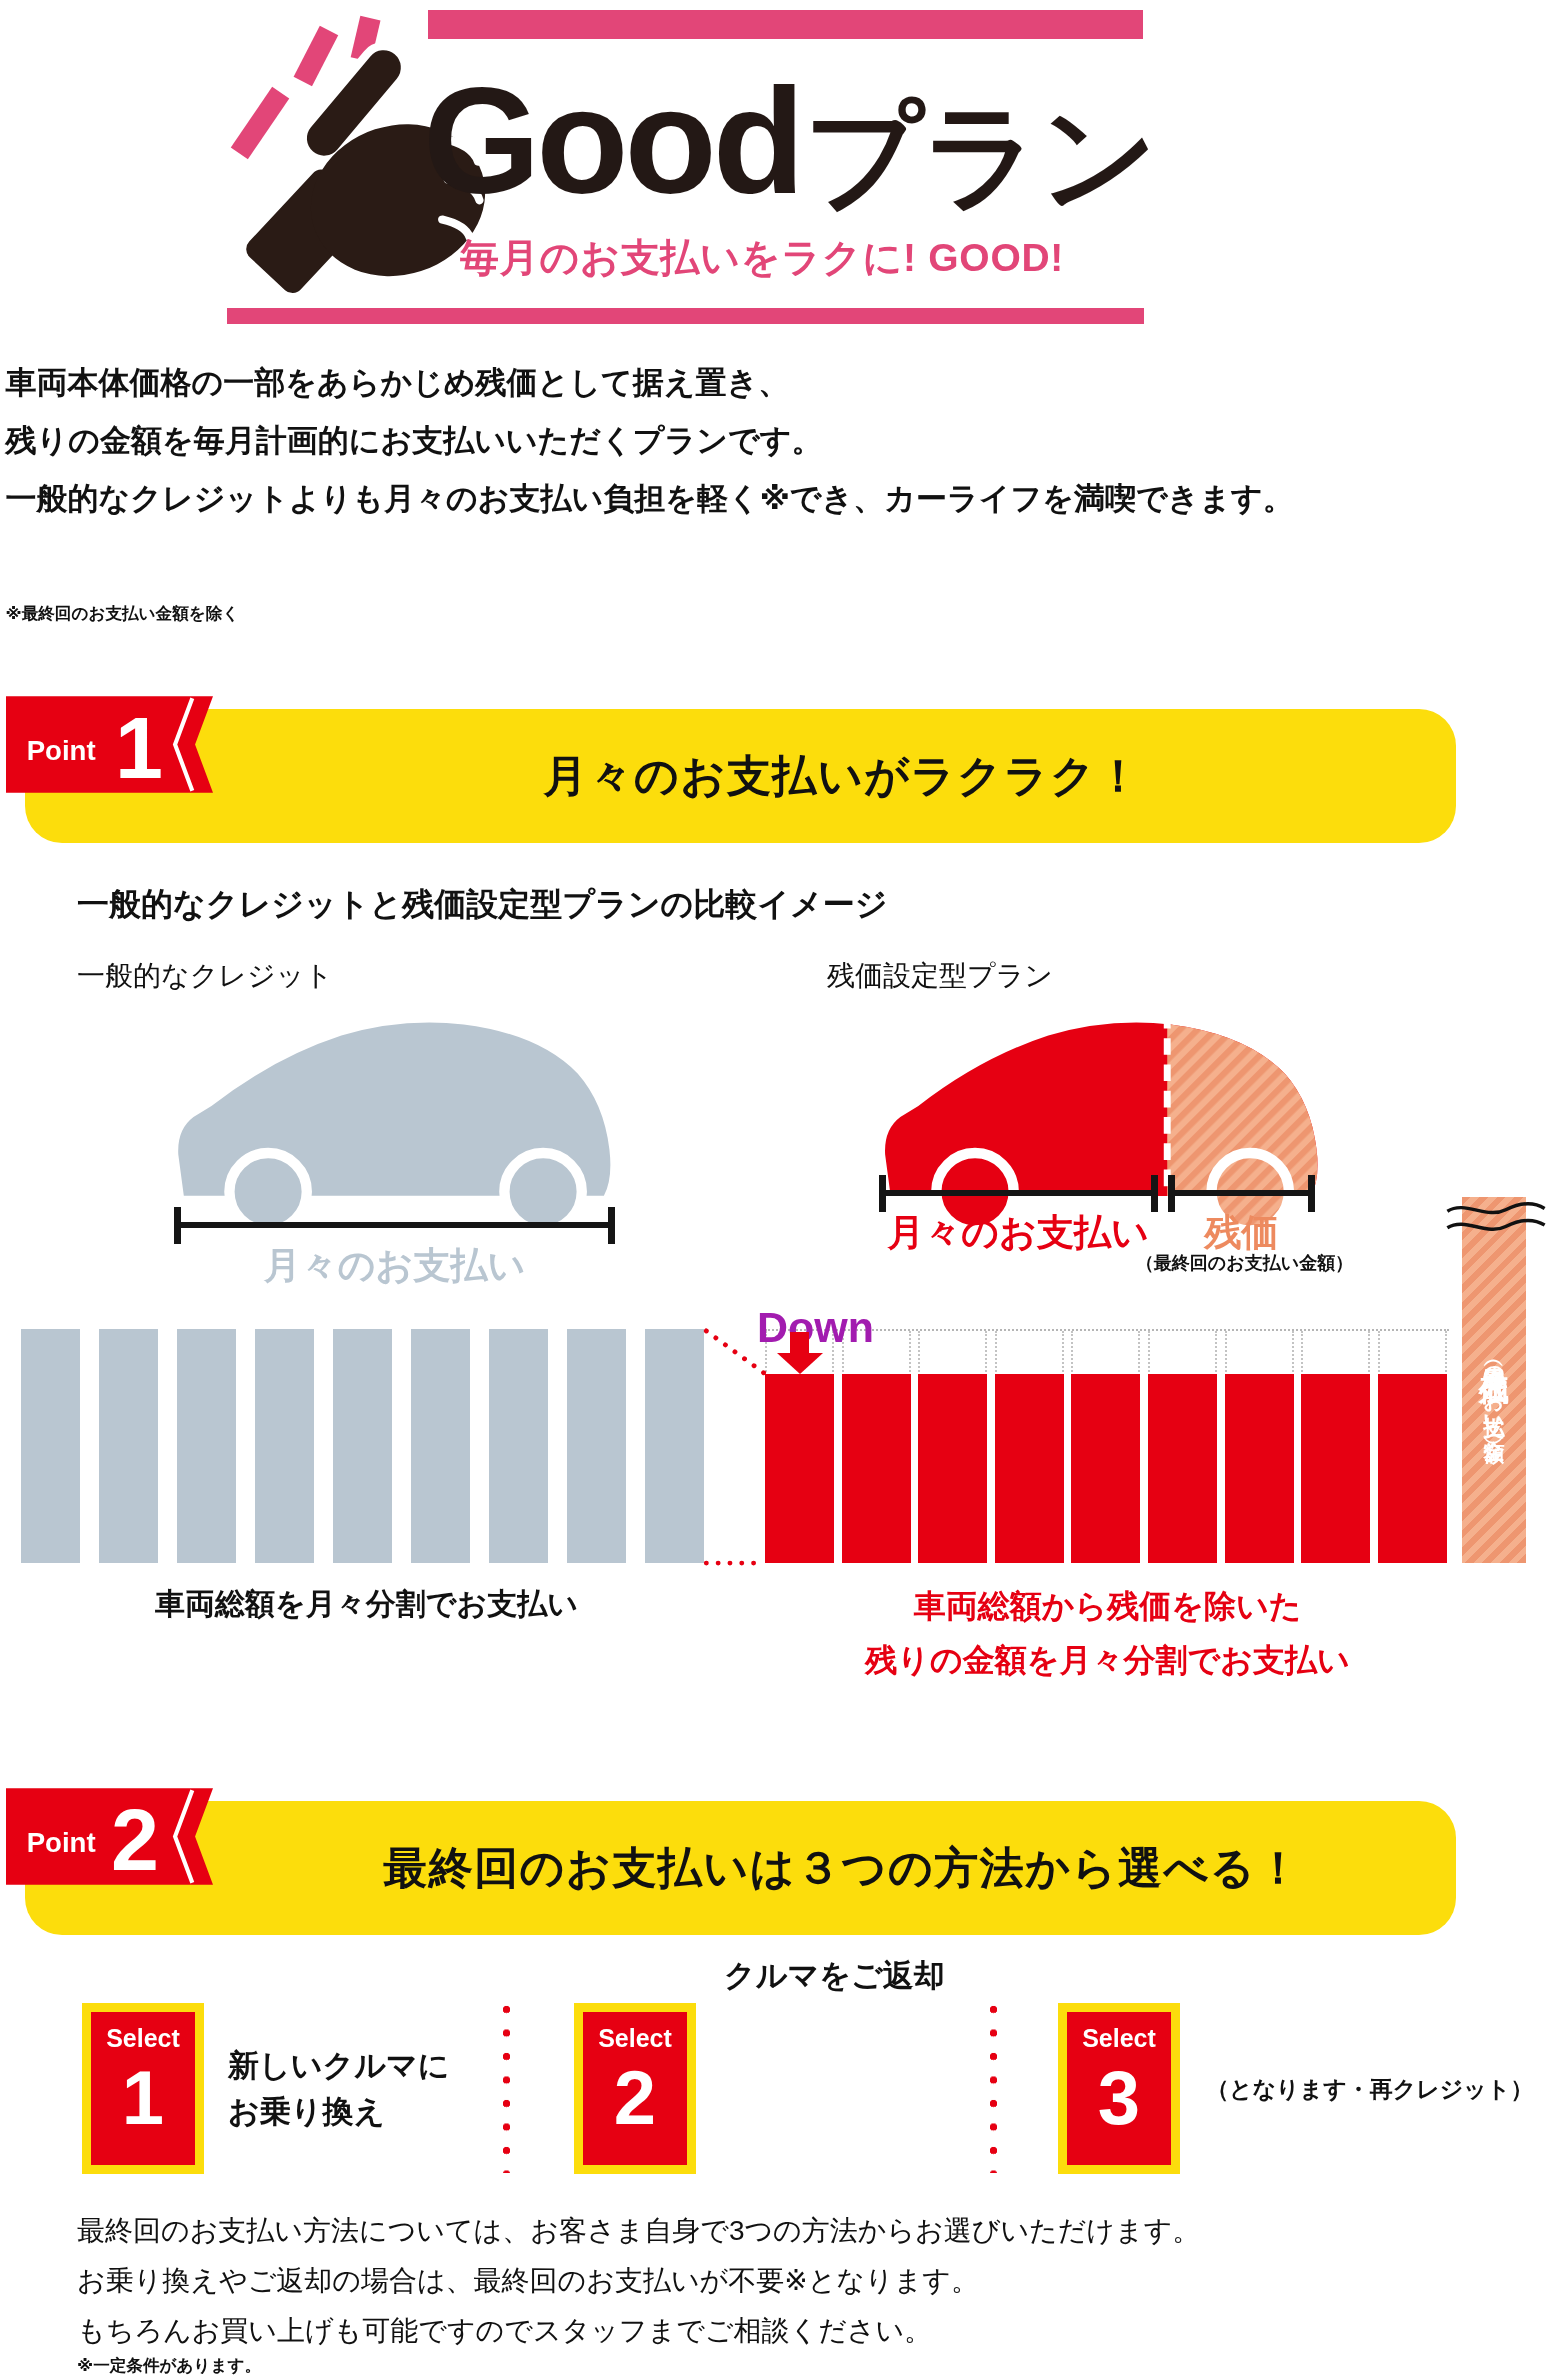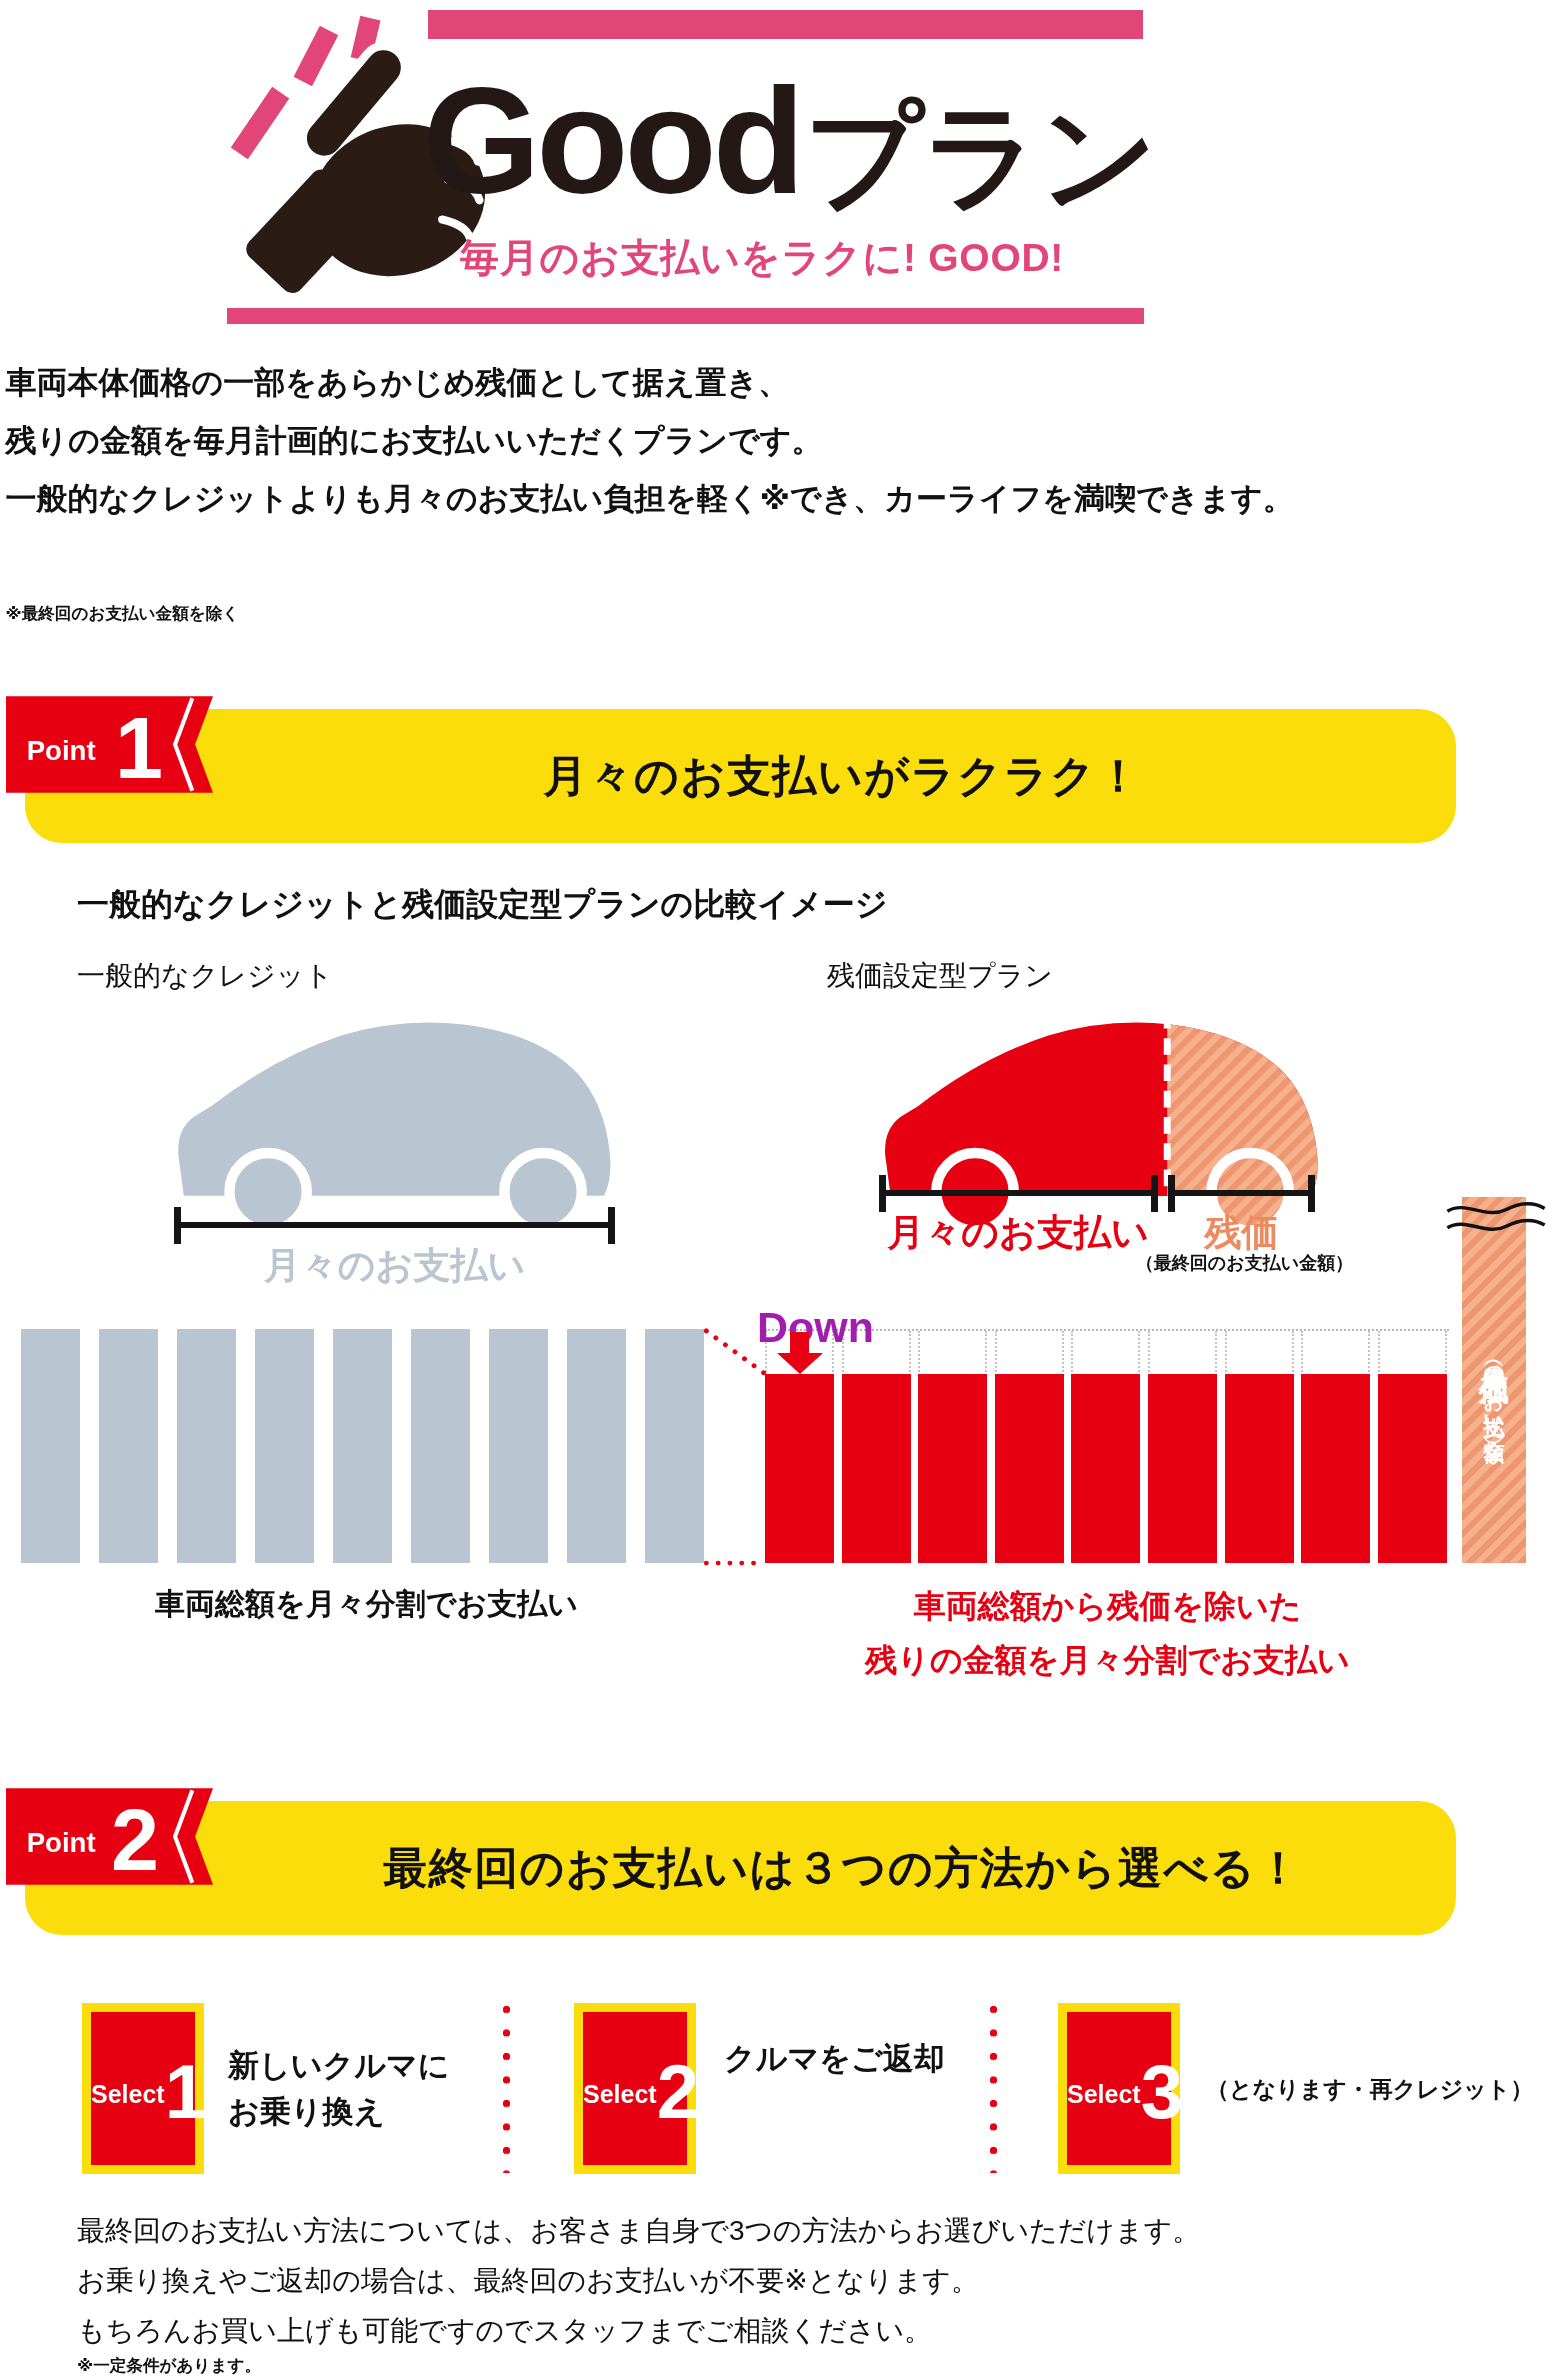--- a/index.html
+++ b/index.html
@@ -47,21 +47,21 @@
   .arrow-head{width:0;height:0;border-left:23px solid transparent;border-right:23px solid transparent;border-top:21px solid #e60012;}
   .caption-gray{font-size:30px;font-weight:600;color:#111;text-align:center;white-space:nowrap;}
   .caption-red{font-size:32px;font-weight:900;color:#e60012;text-align:center;white-space:nowrap;line-height:54px;}
   .side-bar{background:repeating-linear-gradient(135deg,#ee9670 0 6.2px,#f5b08d 6.2px 12.4px);}
   .vtext{position:absolute;left:50%;top:52%;transform:translate(-50%,-50%);writing-mode:vertical-rl;color:#fff;line-height:1;white-space:nowrap;}
   .vtext .main{font-size:30px;font-weight:900;letter-spacing:1.4px;}
   .vtext .sub{font-size:21px;font-weight:700;letter-spacing:0;}
 
   
   .select-box{background:#fcdd0c;box-sizing:border-box;padding:9px;}
-  .select-box-inner{width:100%;height:100%;background:#e60012;display:flex;flex-direction:row;align-items:center;justify-content:flex-start;}
+  .select-box-inner{width:100%;height:100%;background:#e60012;display:flex;flex-direction:column;align-items:center;justify-content:flex-start;}
   .select-word{font-size:25px;font-weight:800;color:#fff;margin-top:12.4px;}
   .select-num{font-size:76px;font-weight:800;color:#fff;line-height:1;margin-top:7px;}
   .select-label{display:flex;flex-direction:column;justify-content:center;}
   .sl-line{font-size:31px;font-weight:900;color:#111;line-height:46px;white-space:nowrap;}
   .sl-sub{font-size:23px;font-weight:900;color:#111;line-height:36px;white-space:nowrap;}
   .select-divider{width:7px;background-image:radial-gradient(circle at 3.5px 5.5px,#e60012 3.5px,transparent 3.9px);background-size:7px 23.5px;background-repeat:repeat-y;}
 
   
   .footer-line{font-size:28px;font-weight:400;color:#111;line-height:50px;white-space:nowrap;}
 </style>
@@ -235,21 +235,21 @@
   </div>
 
   <div class="abs select-divider" style="left:503px;top:2004px;height:169px;"></div>
 
   <div class="abs select-box" style="left:574px;top:2003px;width:122px;height:171px;">
     <div class="select-box-inner">
       <div class="select-word">Select</div>
       <div class="select-num">2</div>
     </div>
   </div>
-  <div class="abs select-label" style="left:724px;top:1973px;height:171px;">
+  <div class="abs select-label" style="left:724px;top:1890px;height:171px;">
     <div class="sl-line">クルマをご返却</div>
   </div>
 
   <div class="abs select-divider" style="left:990px;top:2004px;height:169px;"></div>
 
   <div class="abs select-box" style="left:1058px;top:2003px;width:122px;height:171px;">
     <div class="select-box-inner">
       <div class="select-word">Select</div>
       <div class="select-num">3</div>
     </div>

